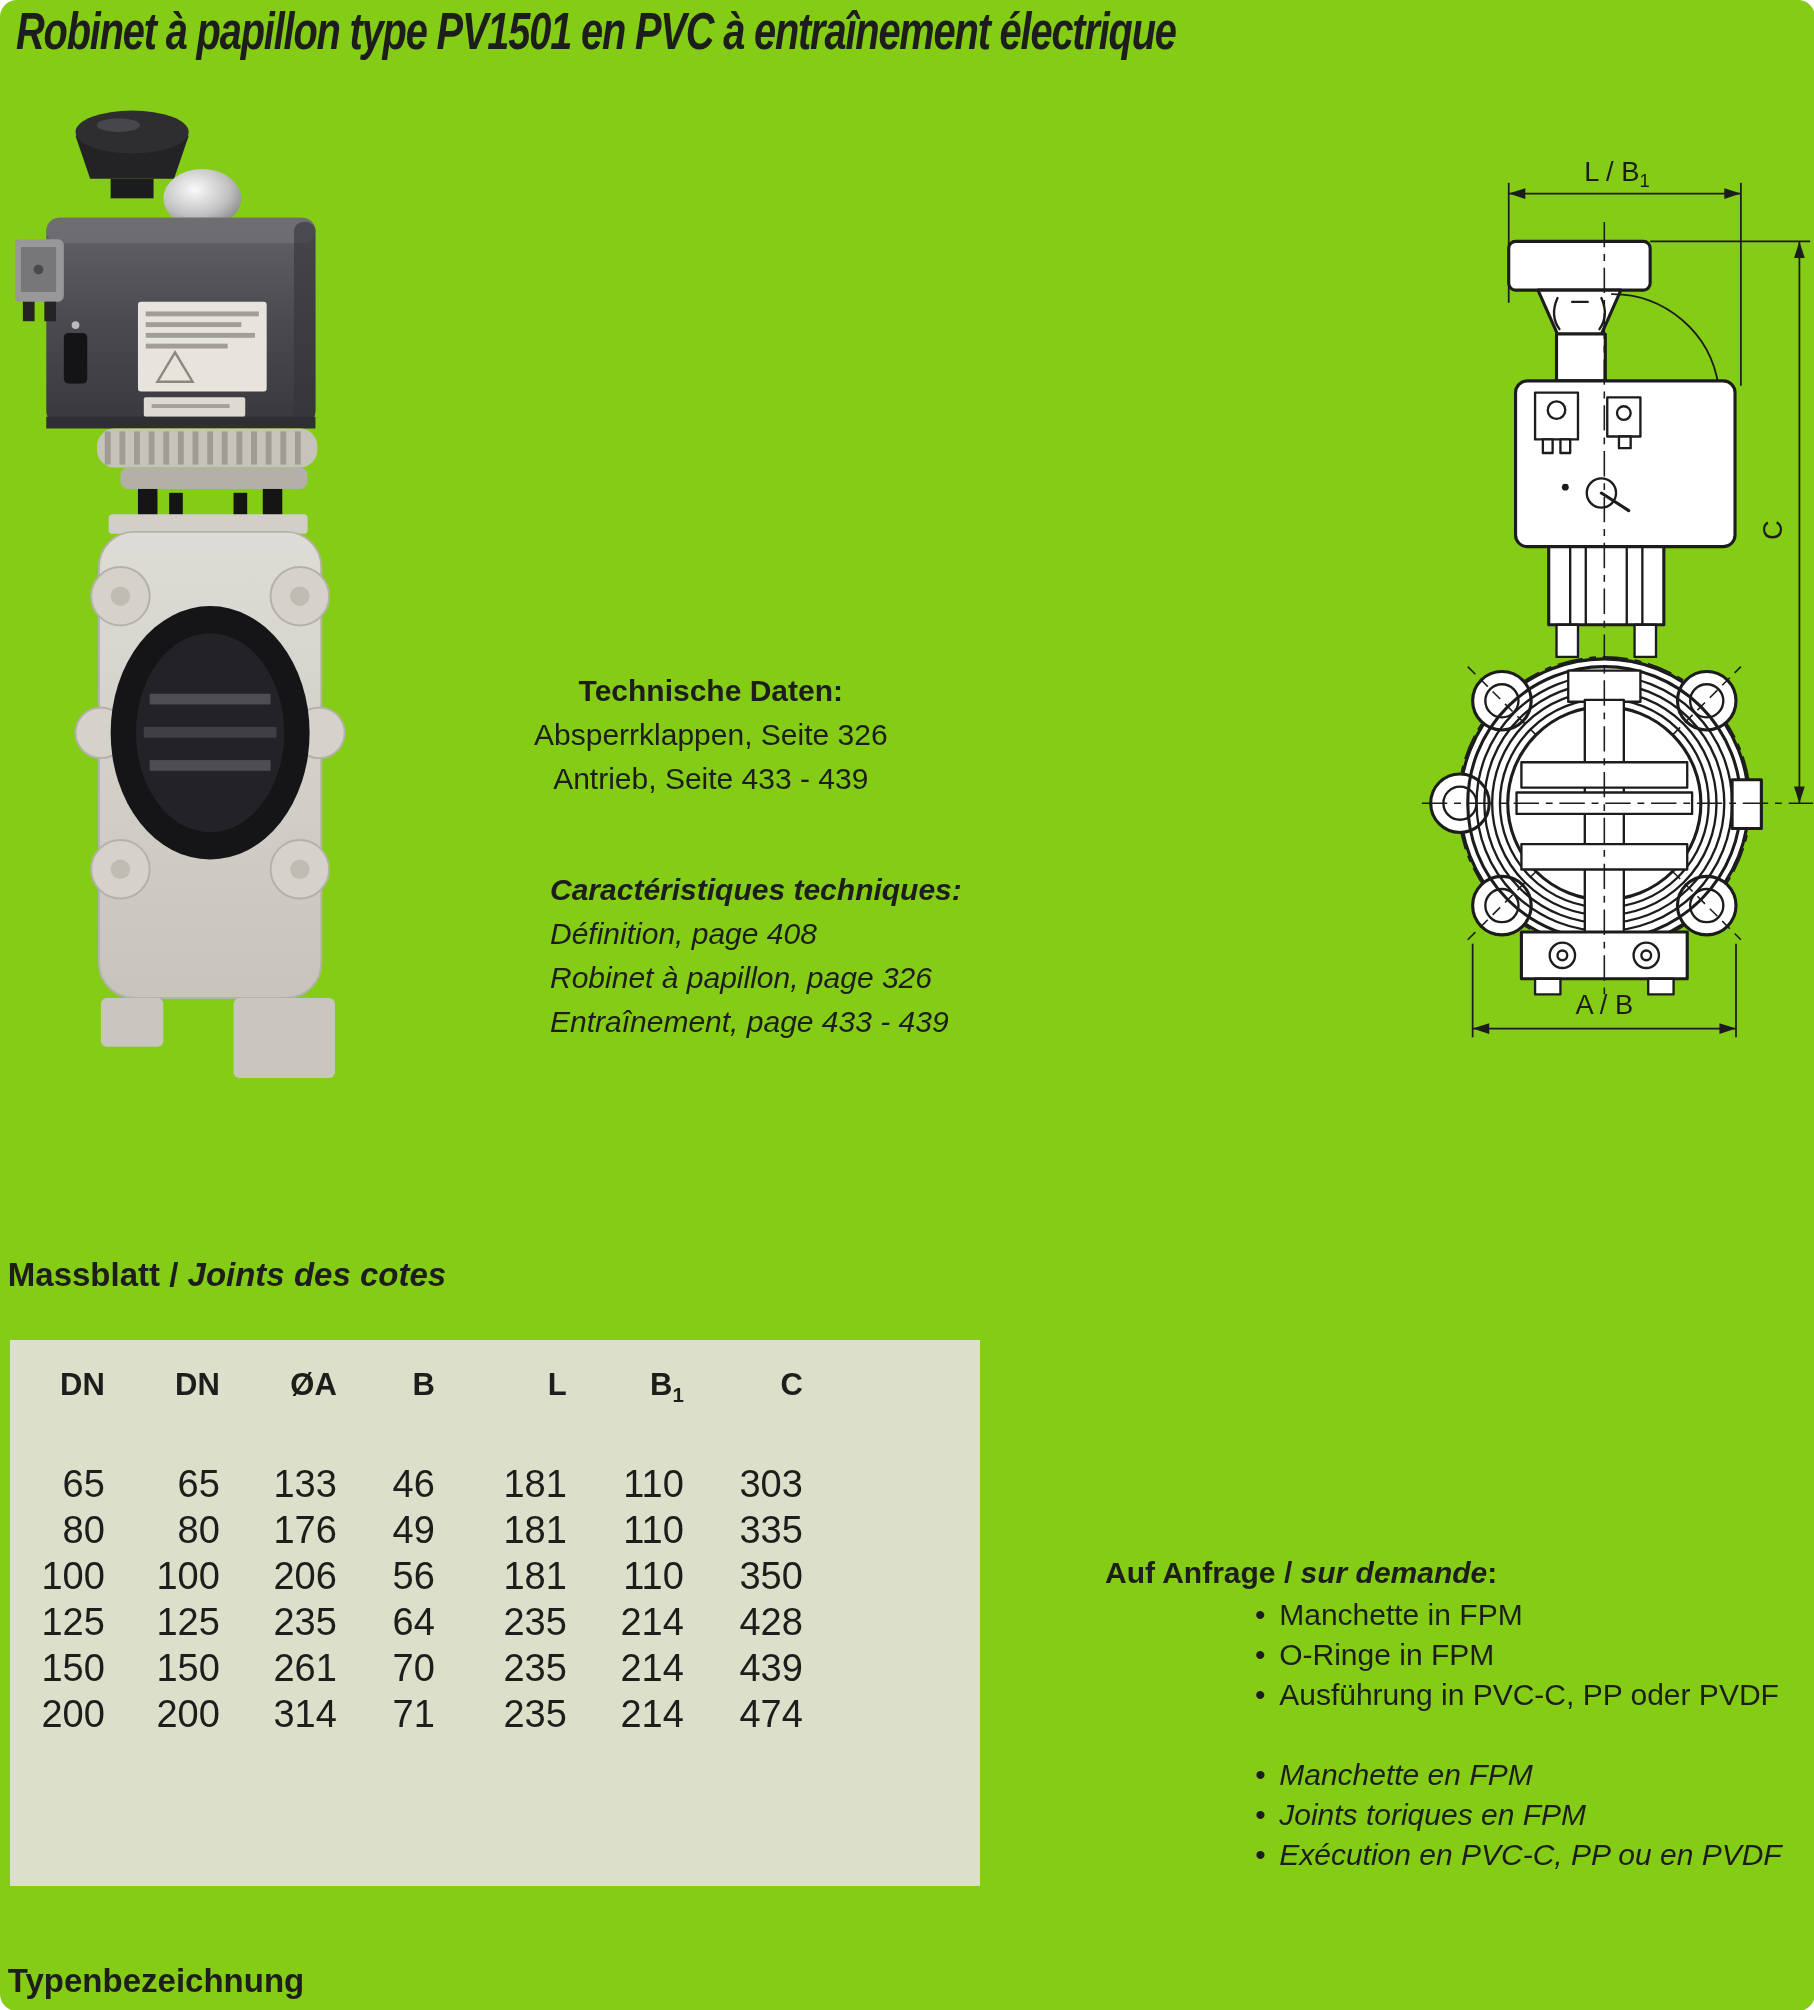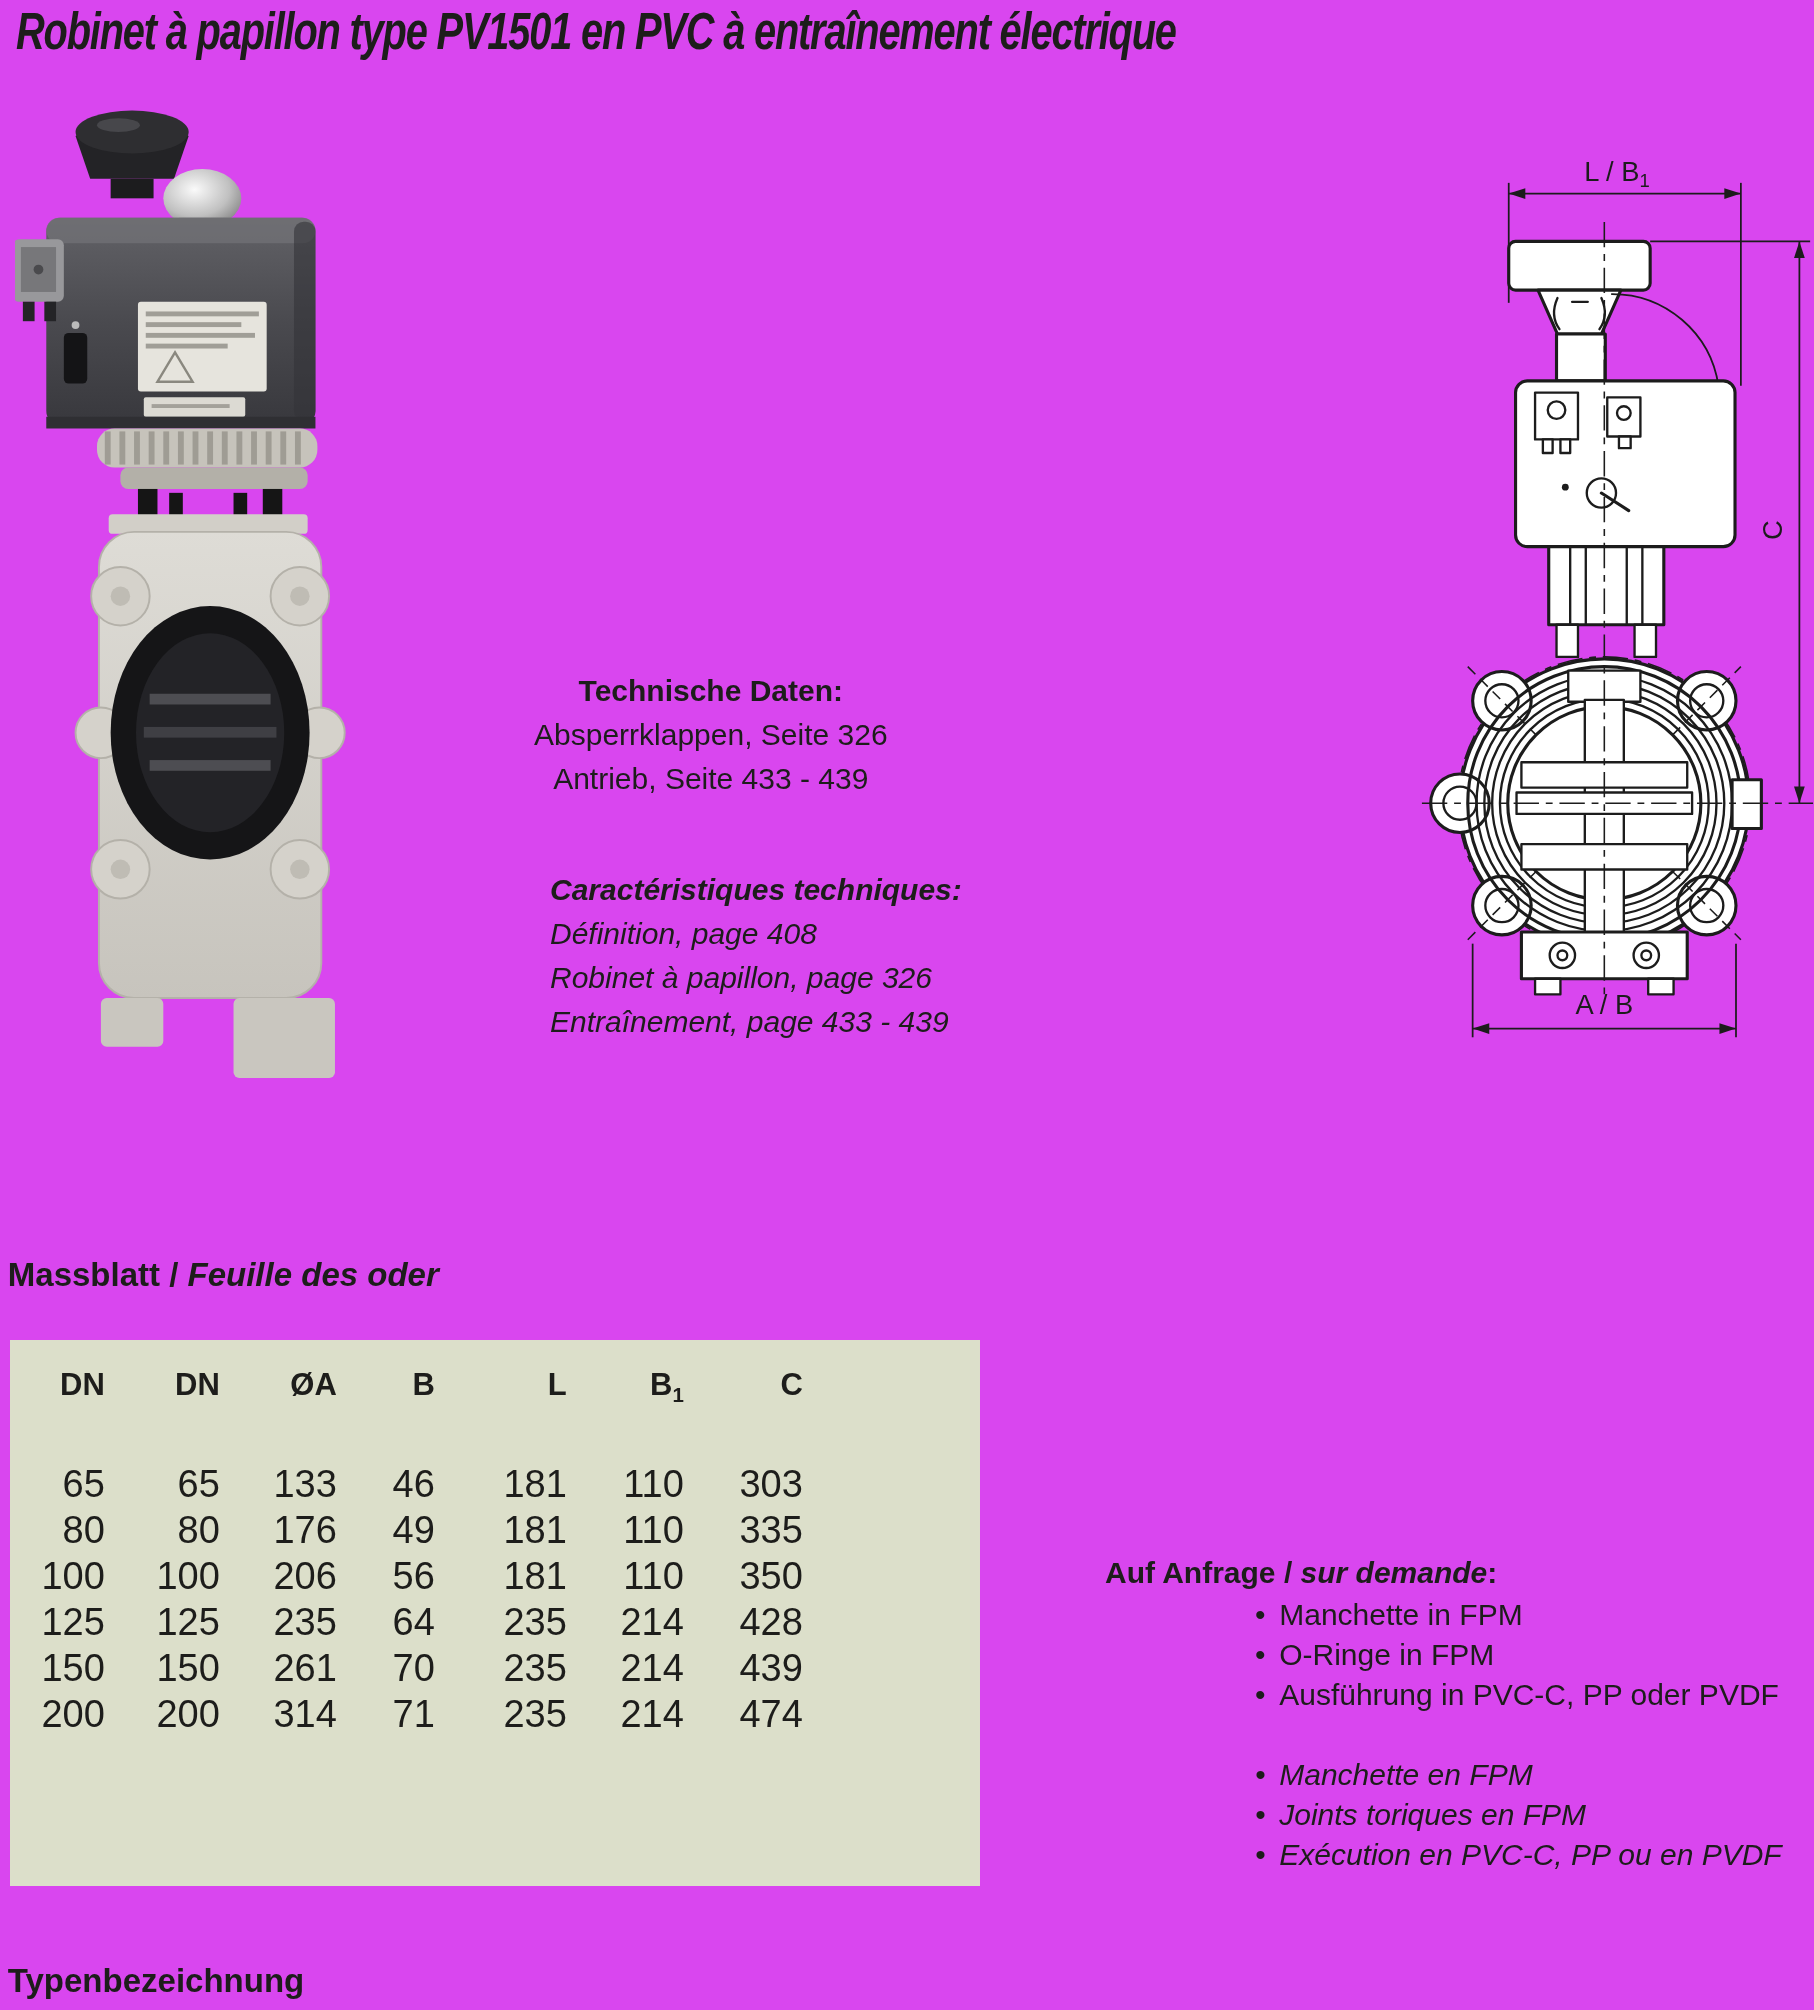--- a/index.html
+++ b/index.html
@@ -1,17 +1,17 @@
 <!DOCTYPE html>
 <html><head>
 <meta charset="utf-8">
 <style>
   html,body{margin:0;padding:0;background:#ffffff;}
-  .page{position:relative;width:1815px;height:2011px;background:#d946ef;overflow:hidden;
-        font-family:"Liberation Sans",sans-serif;color:#1d1d1b;}
+  .page{position:relative;width:1815px;height:2011px;background:#84cc16;overflow:hidden;
+        font-family:"Liberation Sans",sans-serif;color:#1d1d1b;border-radius:17px;}
 
   
   .title{position:absolute;left:15.6px;top:2px;font-size:51px;font-weight:bold;font-style:italic;
          letter-spacing:-1.5px;white-space:nowrap;transform:scaleX(.78);transform-origin:left top;}
 
   
   .photo{position:absolute;left:14.6px;top:93px;}
   .drawing{position:absolute;left:1102px;top:93px;}
   .dw{stroke:#1c1c1c;fill:none;stroke-width:3.2;stroke-linejoin:round;stroke-linecap:round;}
   .dwf{fill:#ffffff;}
@@ -275,21 +275,21 @@
     <div class="head">Caractéristiques techniques:</div>
     <div>
 
     <div class="line">Définition, page 408</div>
         <div class="line">Robinet à papillon, page 326</div>
         <div class="line">Entraînement, page 433 - 439</div>
       </div>
   </div>
 
   <div class="massblatt">
-    <span>Massblatt</span><span> / </span><span class="fr">Feuille des oder</span>
+    <span>Massblatt</span><span> / </span><span class="fr">Joints des cotes</span>
   </div>
 
   <div class="tablebox" style="background: rgb(220, 223, 202);">
     <div class="thead">
 
         <div class="th"><span>DN</span><sub></sub></div>
 
         <div class="th"><span>DN</span><sub></sub></div>
 
         <div class="th"><span>ØA</span><sub></sub></div>

